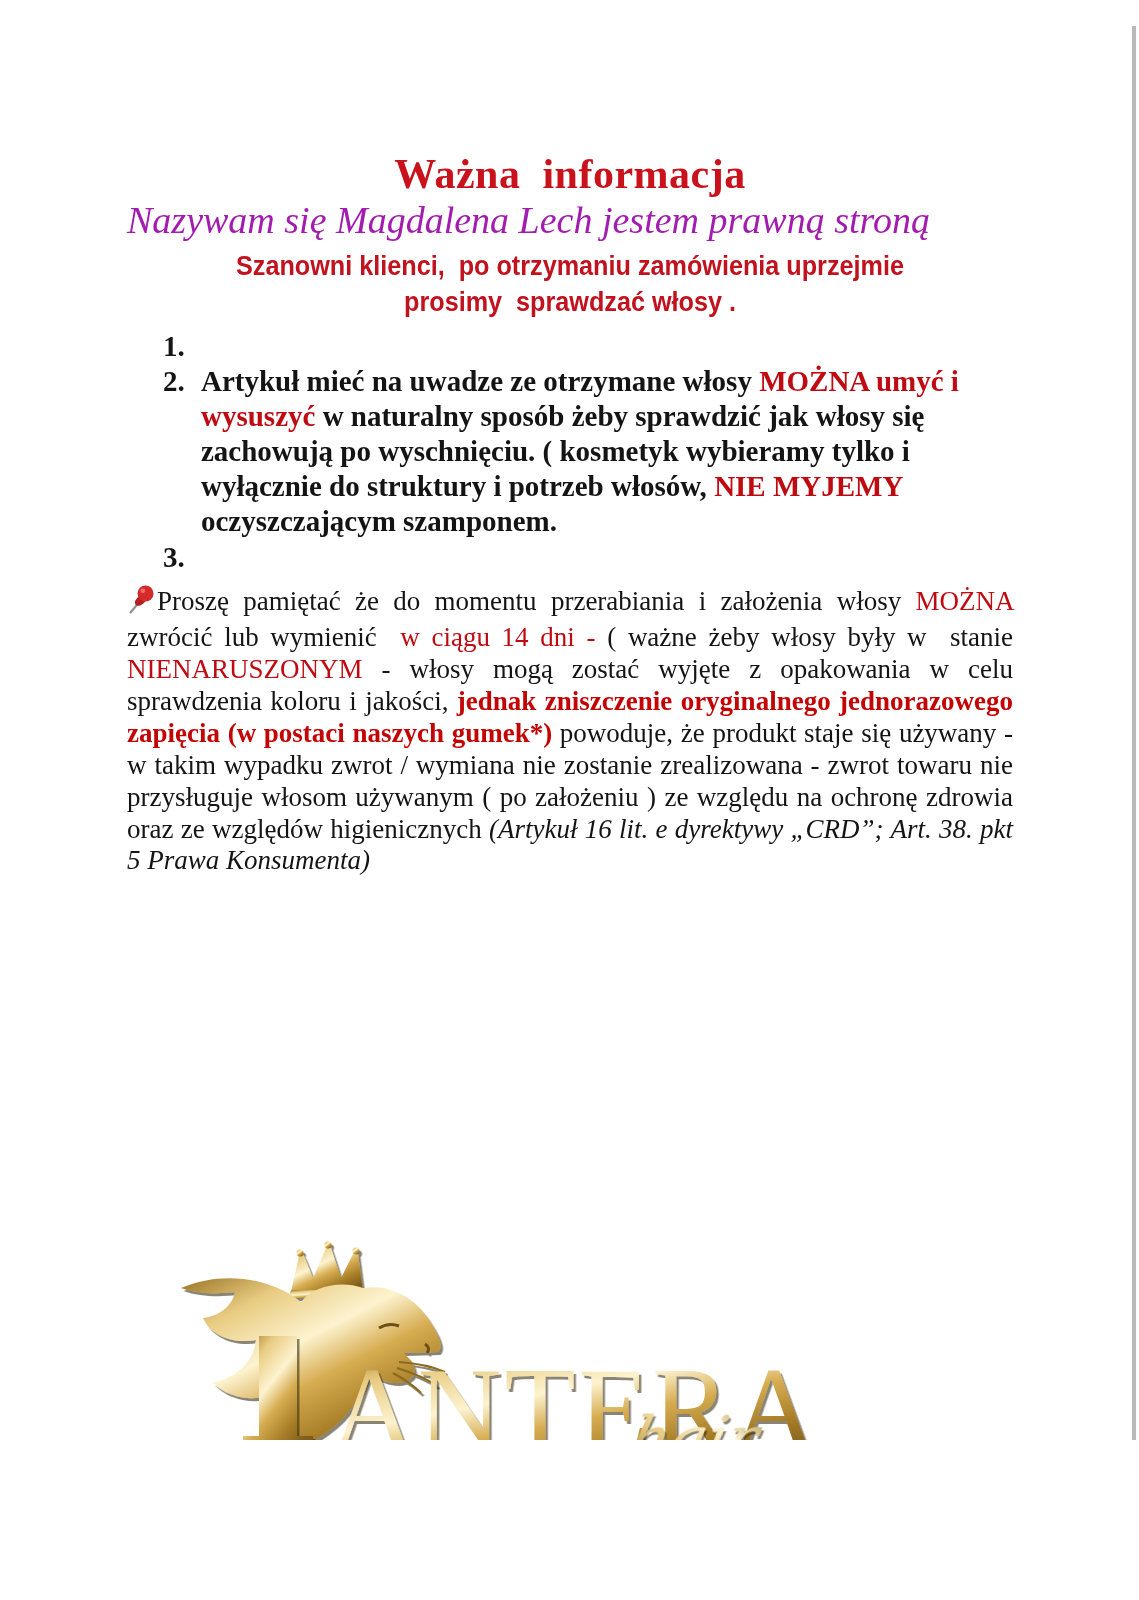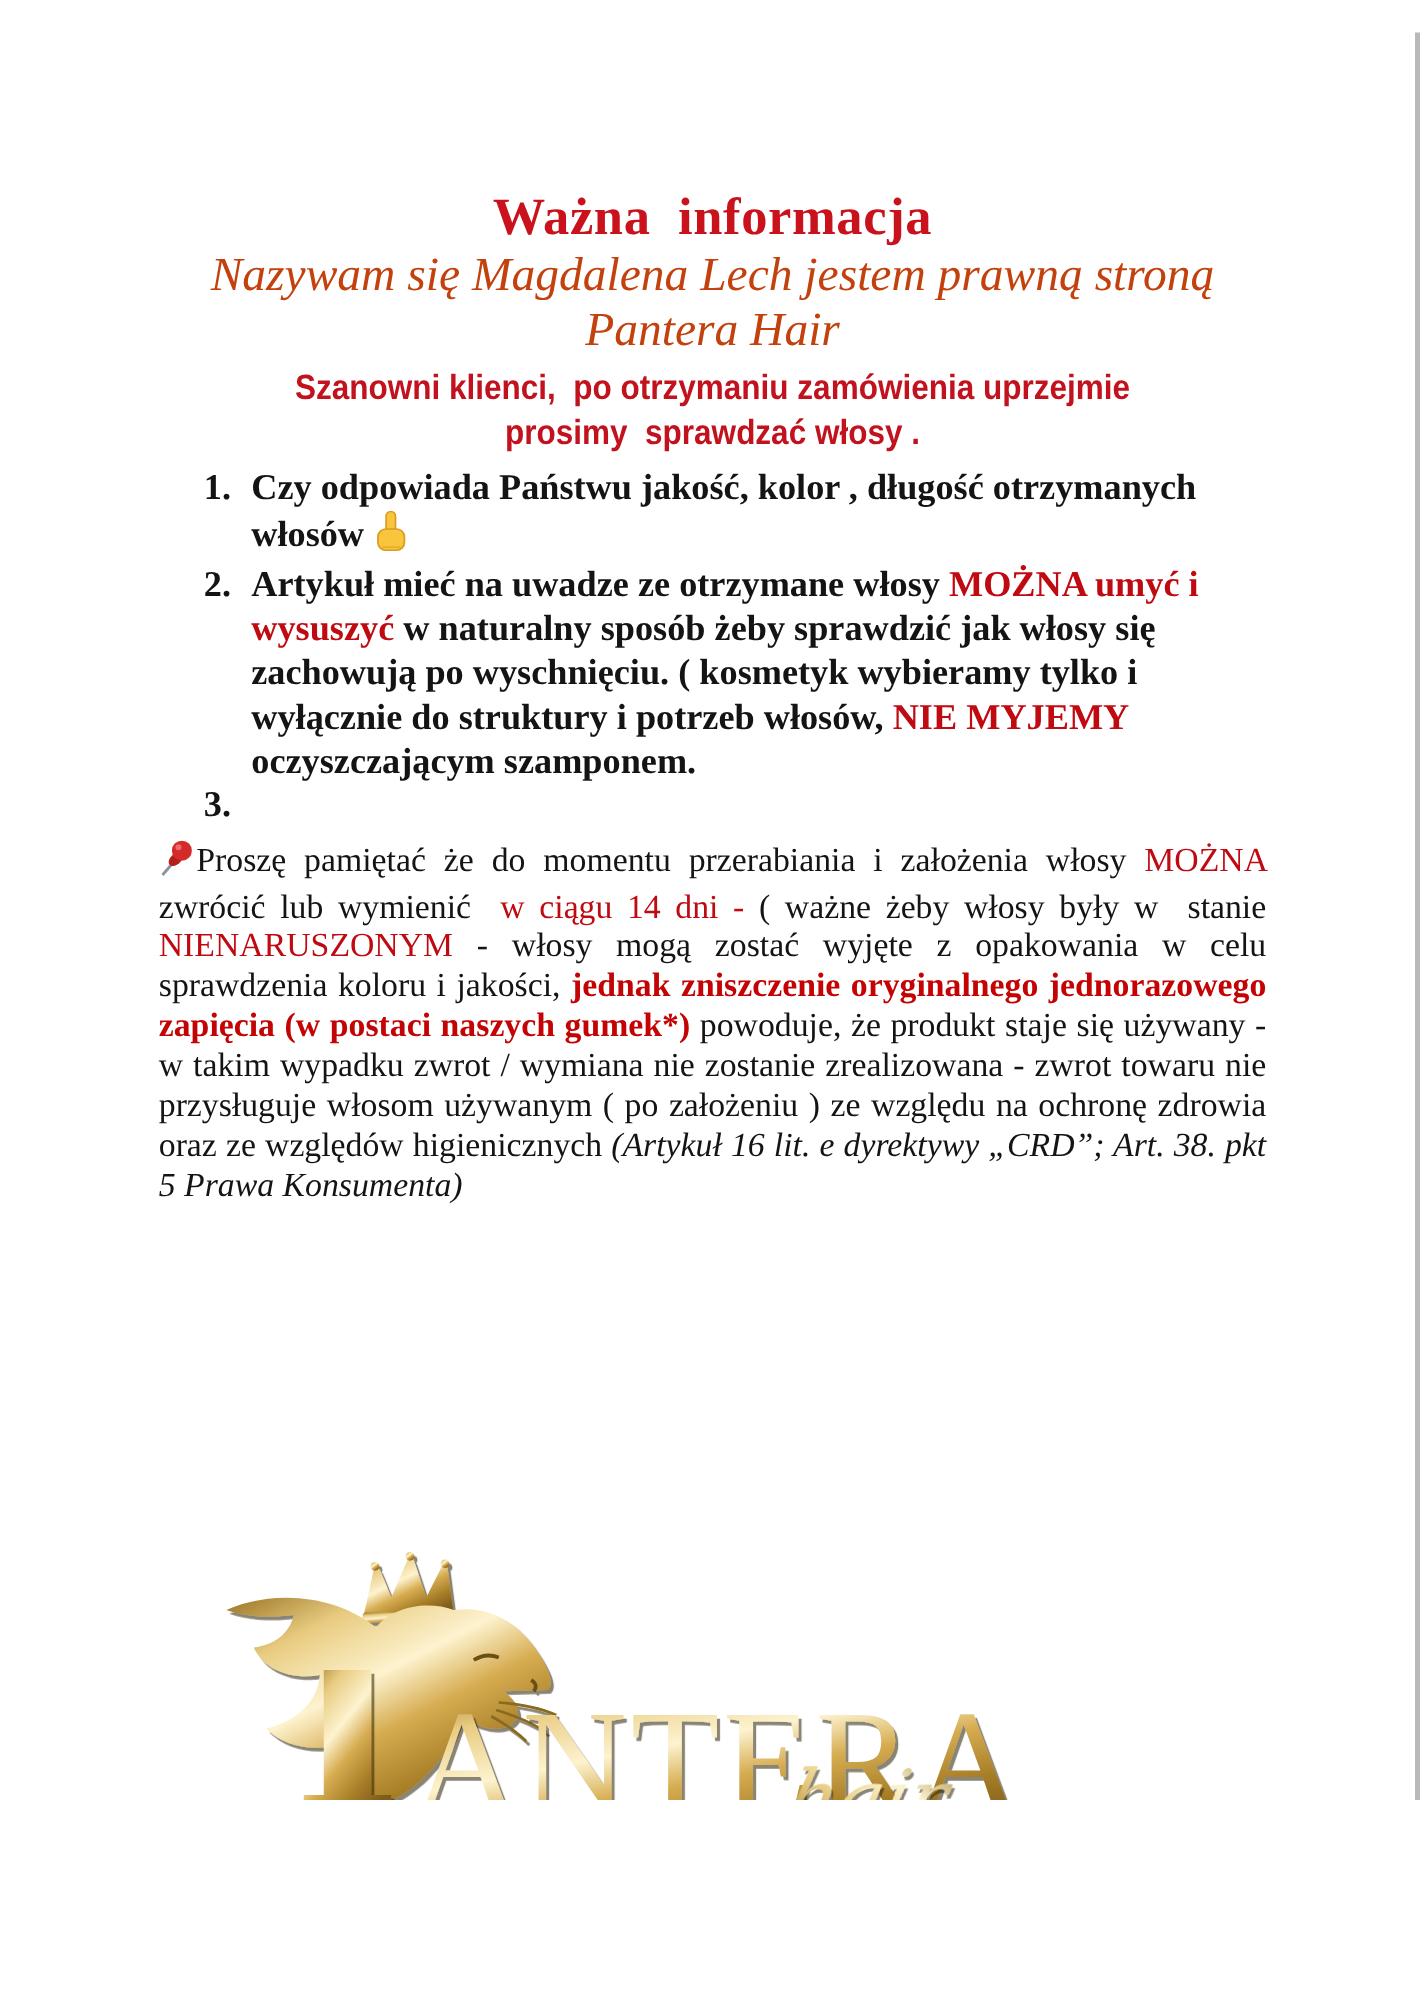--- a/index.html
+++ b/index.html
@@ -16,22 +16,22 @@
 
   .content{position:absolute;left:127px;top:150px;width:886px;}
 
   .title{
     margin:0;
     font-size:42px;font-weight:bold;color:#c9121c;
     text-align:center;letter-spacing:0.5px;line-height:1.15;
     white-space:pre-wrap;
   }
   .subtitle{
-    font-size:38px;font-style:italic;color:#c2410c;
-    text-align:center;line-height:1.16;white-space:pre-wrap;
+    font-size:38px;font-style:italic;color:#a21caf;
+    text-align:left;line-height:1.16;white-space:pre-wrap;
   }
   .notice{
     font-family:"Liberation Sans", sans-serif;
     font-weight:bold;font-size:28px;color:#c1121e;
     text-align:center;line-height:1.28;white-space:pre-wrap;
     transform:scaleX(0.9);transform-origin:center;
     margin-top:6px;
   }
   .list{margin-top:9px;font-weight:bold;font-size:29px;line-height:1.21;color:#141414;}
   .li{display:flex;align-items:flex-start;}
@@ -52,36 +52,28 @@
 
 <div class="page">
   <div class="edge-right"></div>
   <div class="edge-bottom"></div>
 
   <div class="content">
 
     <h1 class="title">Ważna&nbsp; informacja</h1>
 
     <div class="subtitle">Nazywam się Magdalena Lech jestem prawną stroną</div>
-    <div class="subtitle">Pantera Hair</div>
 
     <div class="notice">Szanowni klienci,&nbsp; po otrzymaniu zamówienia uprzejmie</div>
     <div class="notice" style="margin-top:0;">prosimy&nbsp; sprawdzać włosy .</div>
 
     <div class="list">
 
       <div class="li">
         <span class="li-num">1.</span>
-        <span class="li-text"><span>Czy odpowiada Państwu jakość, kolor , długość otrzymanych włosów </span><span class="icon"><svg width="30" height="34" viewBox="0 0 24 28">
-                <g stroke="#d99c1e" stroke-width="1.1" fill="#f8c53c">
-                  <rect x="8.6" y="1" width="6.2" height="16" rx="3.1"></rect>
-                  <rect x="3.2" y="12.5" width="17.5" height="14" rx="5.2"></rect>
-                  <line x1="6" y1="24.5" x2="18" y2="24.5" stroke="#e5b02c"></line>
-                </g>
-              </svg></span></span>
       </div>
 
       <div class="li">
         <span class="li-num">2.</span>
         <span class="li-text"><span>Artykuł mieć na uwadze ze otrzymane włosy </span><span class="red">MOŻNA umyć i wysuszyć</span><span> w naturalny sposób żeby sprawdzić jak włosy się zachowują po wyschnięciu. ( kosmetyk wybieramy tylko i wyłącznie do struktury i potrzeb włosów, </span><span class="red">NIE MYJEMY</span><span> oczyszczającym szamponem.</span></span>
       </div>
 
       <div class="li">
         <span class="li-num">3.</span>
       </div>

